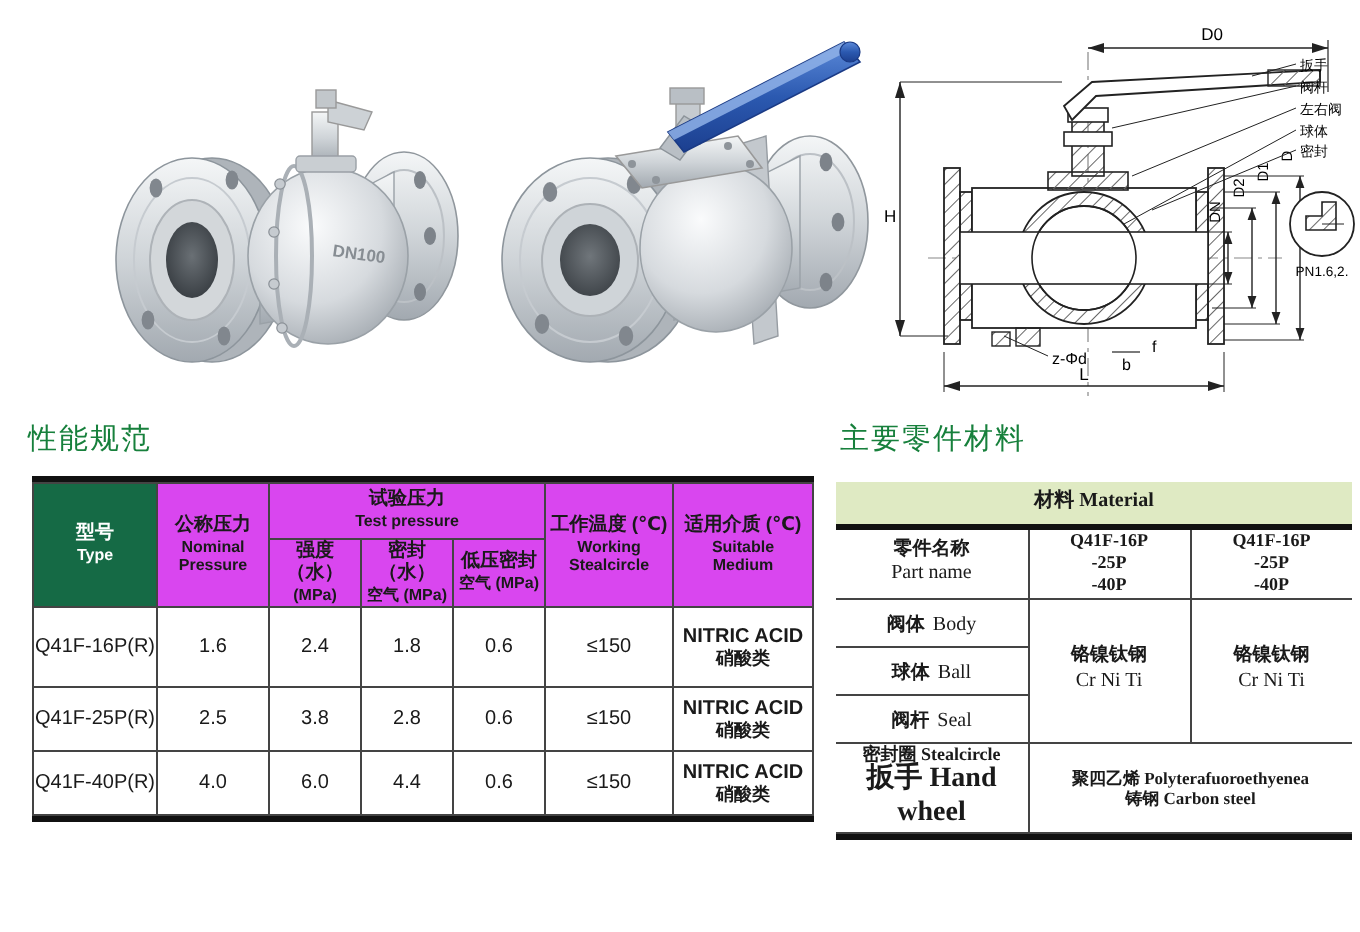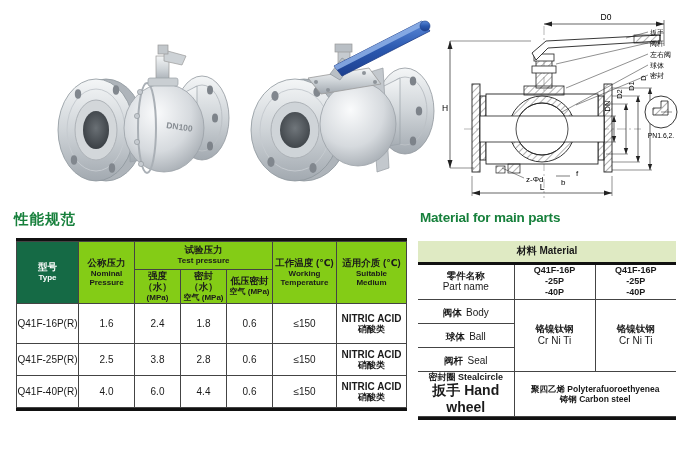--- a/index.html
+++ b/index.html
@@ -2,37 +2,37 @@
 <html><head>
 <meta charset="utf-8">
 <style>
   html,body{margin:0;padding:0;background:#fff;}
   #page{position:relative;width:680px;height:466px;background:#ffffff;overflow:hidden;
         font-family:"Liberation Sans","DejaVu Sans",sans-serif;color:#1a1a1a;}
   .abs{position:absolute;}
 
   
   .sec-head{position:absolute;display:flex;align-items:baseline;gap:8px;color:#17803c;}
-  .sec-head .zh{font-size:14.5px;font-weight:700;letter-spacing:1px;}
+  .sec-head .zh{font-size:14.5px;font-weight:400;letter-spacing:1px;}
   .sec-head .en{font-size:13.5px;font-weight:700;letter-spacing:-0.2px;}
 
   
   .tblwrap{position:absolute;border-top:3px solid #111;border-bottom:3px solid #111;}
   table{border-collapse:collapse;table-layout:fixed;}
   .spec th,.spec td{border:1px solid #444;padding:0;text-align:center;vertical-align:middle;line-height:1.15;}
-  .spec th{background:#84cc16;font-weight:700;}
+  .spec th{background:#d946ef;font-weight:700;}
   .spec th.dark{background:#156a45;color:#fff;}
   .zh1{display:block;font-size:9.5px;font-weight:700;}
   .en1b{display:block;font-size:8px;font-weight:700;}
   .spec td{background:#fff;font-size:10px;}
   .medium .en1b{font-size:10px;}
   .medium .zh1{font-size:9px;}
 
   
-  .mat th,.mat td{border:1px solid #444;padding:0;text-align:center;vertical-align:middle;line-height:1.2;background:#fff;}
+  .mat th,.mat td{border:1px solid #444;padding:0;text-align:center;vertical-align:middle;line-height:1.2;background:#fff;font-family:Liberation Serif, serif;}
   .mat tr>*:first-child{border-left:none;}
   .mat tr>*:last-child{border-right:none;}
   .mat .mathead{background:#dfeac3;border-top:none;border-bottom:3px solid #111;font-size:10px;font-weight:700;}
   .mat .pn{font-size:9px;font-weight:700;}
   .mat .pe{font-size:10px;font-weight:400;}
   svg text{font-family:"Liberation Sans","DejaVu Sans",sans-serif;}
 </style>
 </head>
 <body>
 
@@ -273,21 +273,21 @@
           <span class="en1b">Nominal</span>
           <span class="en1b">Pressure</span>
         </th>
         <th colspan="3">
           <span class="zh1">试验压力</span>
           <span class="en1b">Test pressure</span>
         </th>
         <th rowspan="2">
           <span class="zh1">工作温度 (℃)</span>
           <span class="en1b">Working</span>
-          <span class="en1b">Temperature</span>
+          <span class="en1b">Stealcircle</span>
         </th>
         <th rowspan="2">
           <span class="zh1">适用介质 (℃)</span>
           <span class="en1b">Suitable</span>
           <span class="en1b">Medium</span>
         </th>
       </tr>
       <tr style="height:34px">
         <th>
           <span class="zh1">强度（水）</span>
@@ -336,21 +336,21 @@
         <td class="medium">
           <span class="en1b">NITRIC ACID</span>
           <span class="zh1">硝酸类</span>
         </td>
       </tr>
     </tbody>
       </table>
   </div>
 
   <div class="sec-head" style="left:420px;top:210px">
-    <span class="en">Material for main parts</span>
+    <span class="zh">主要零件材料</span>
   </div>
 
   <div class="abs" style="left:418px;top:241px;border-bottom:3px solid #111;">
     <table class="mat">
       <colgroup>
           <col style="width:96px">
           <col style="width:81px">
           <col style="width:81px">
         </colgroup>
       <tbody>

